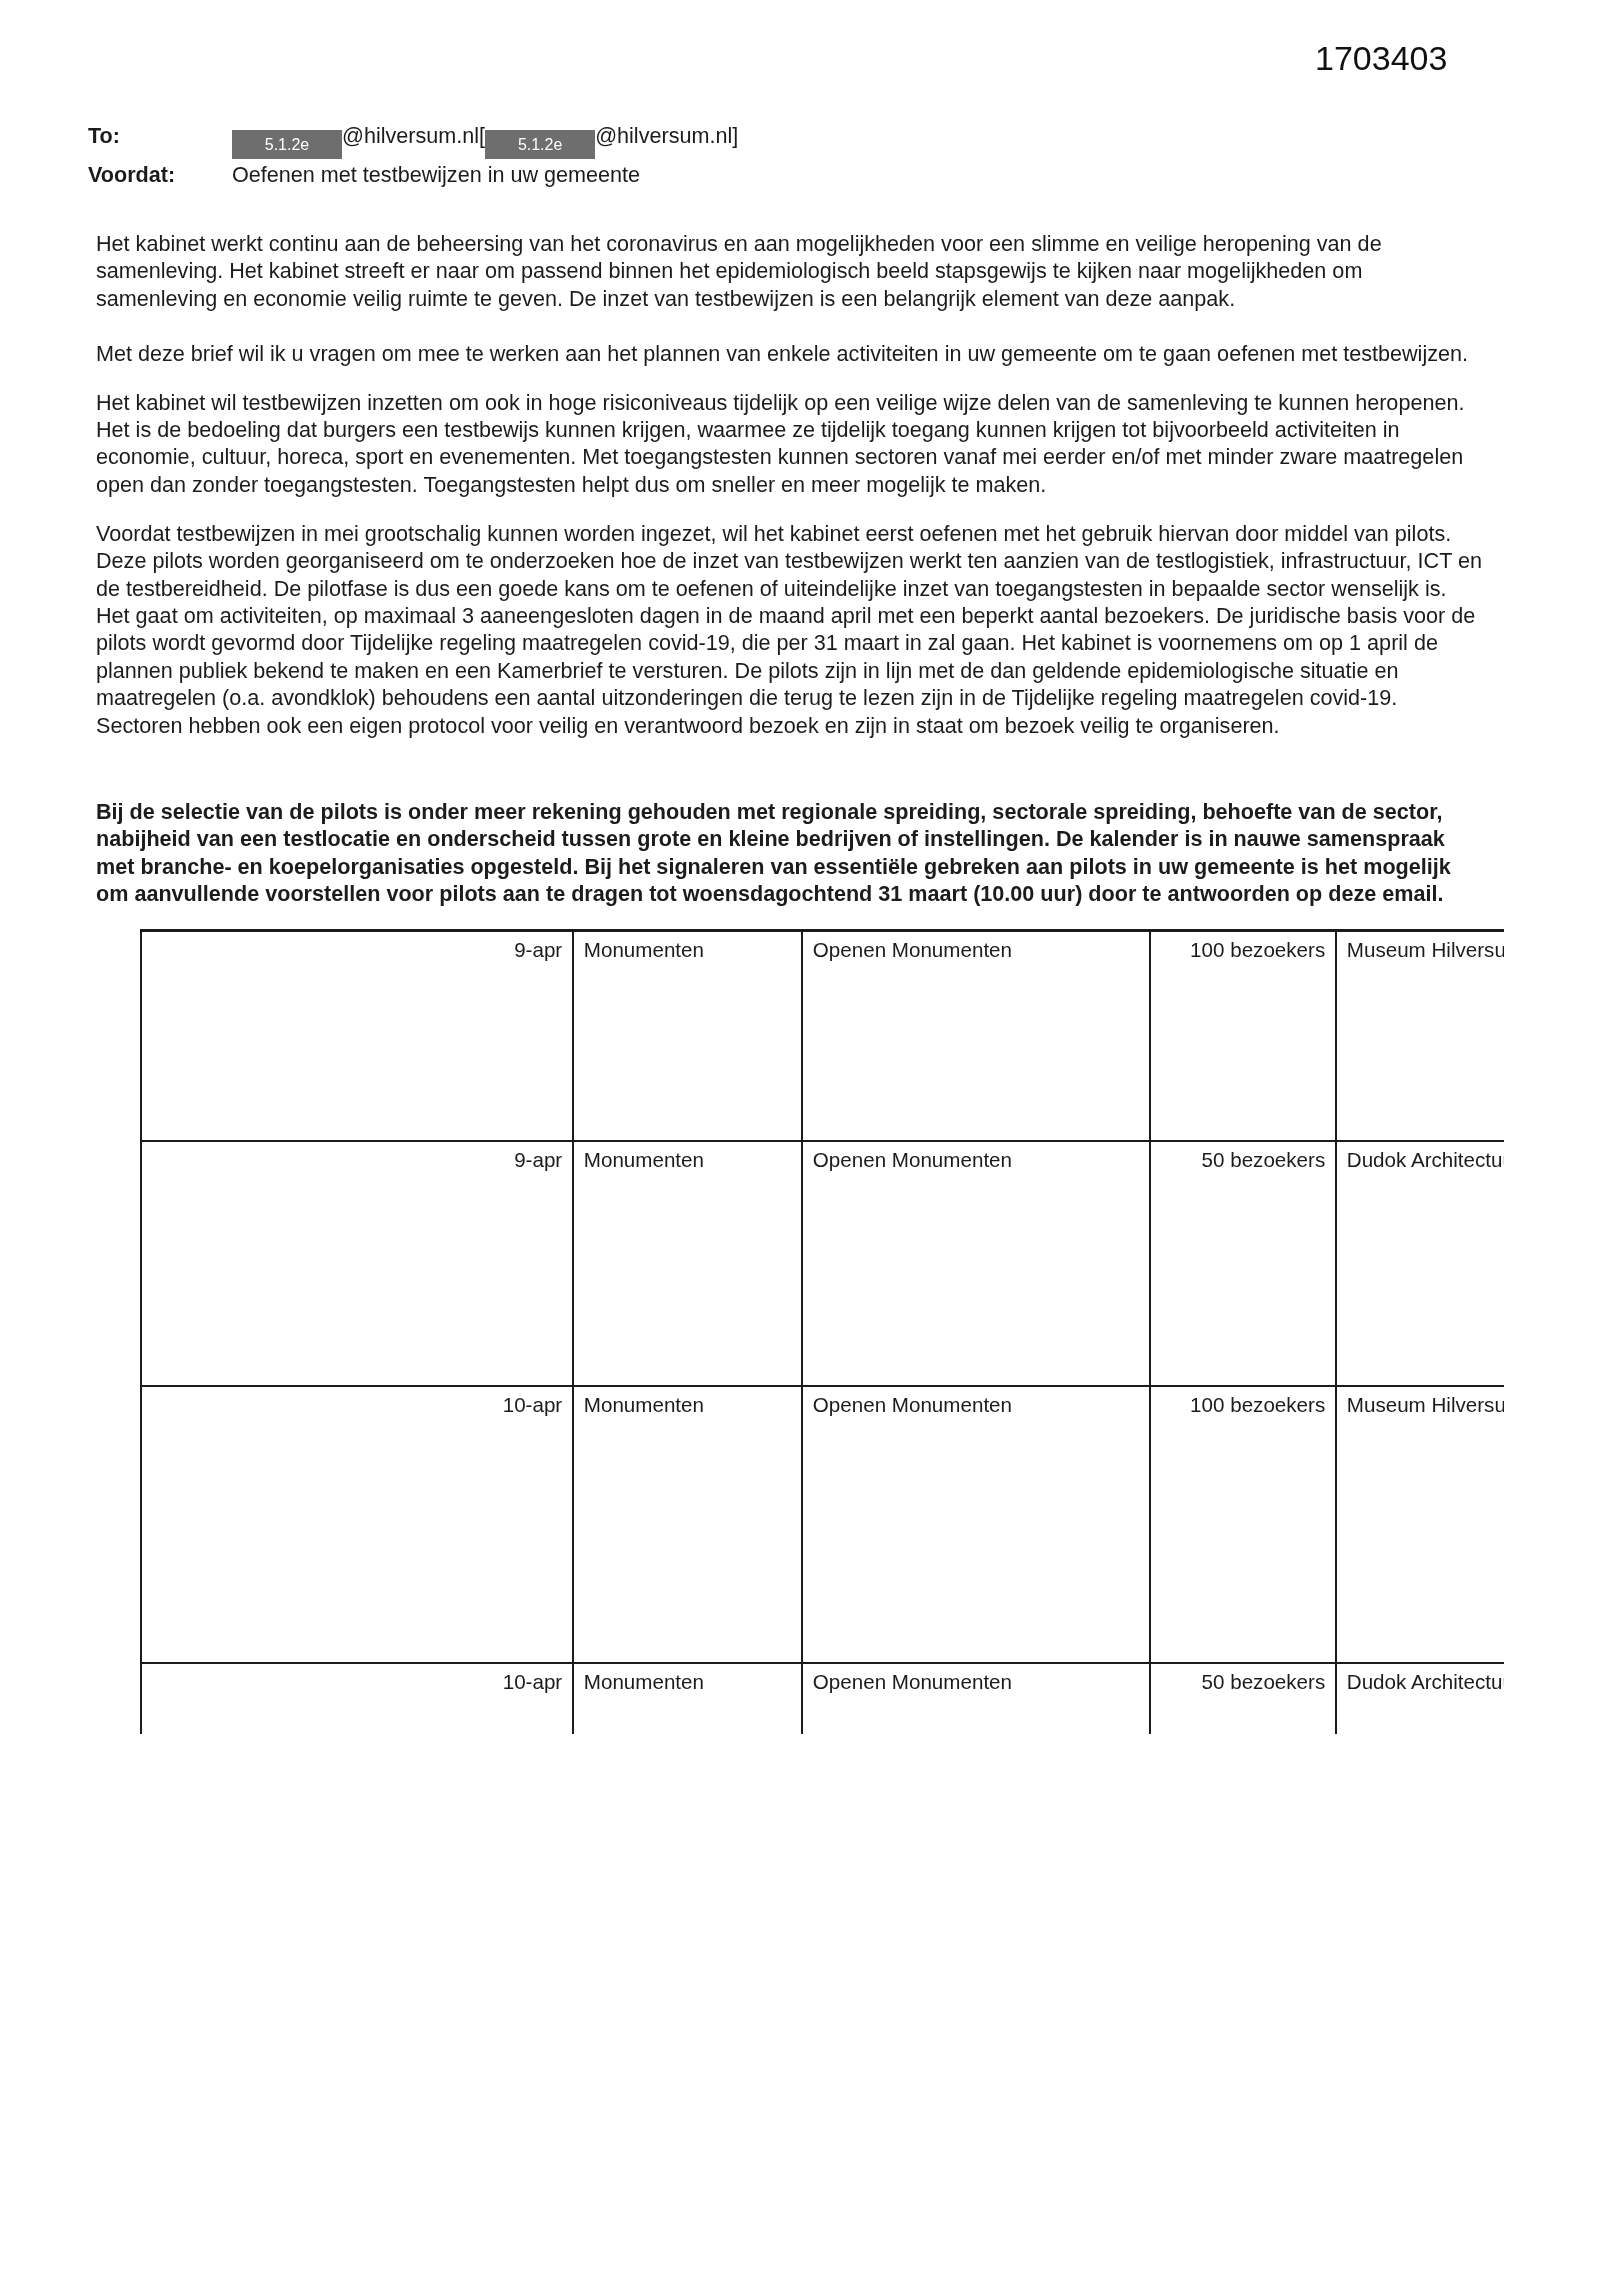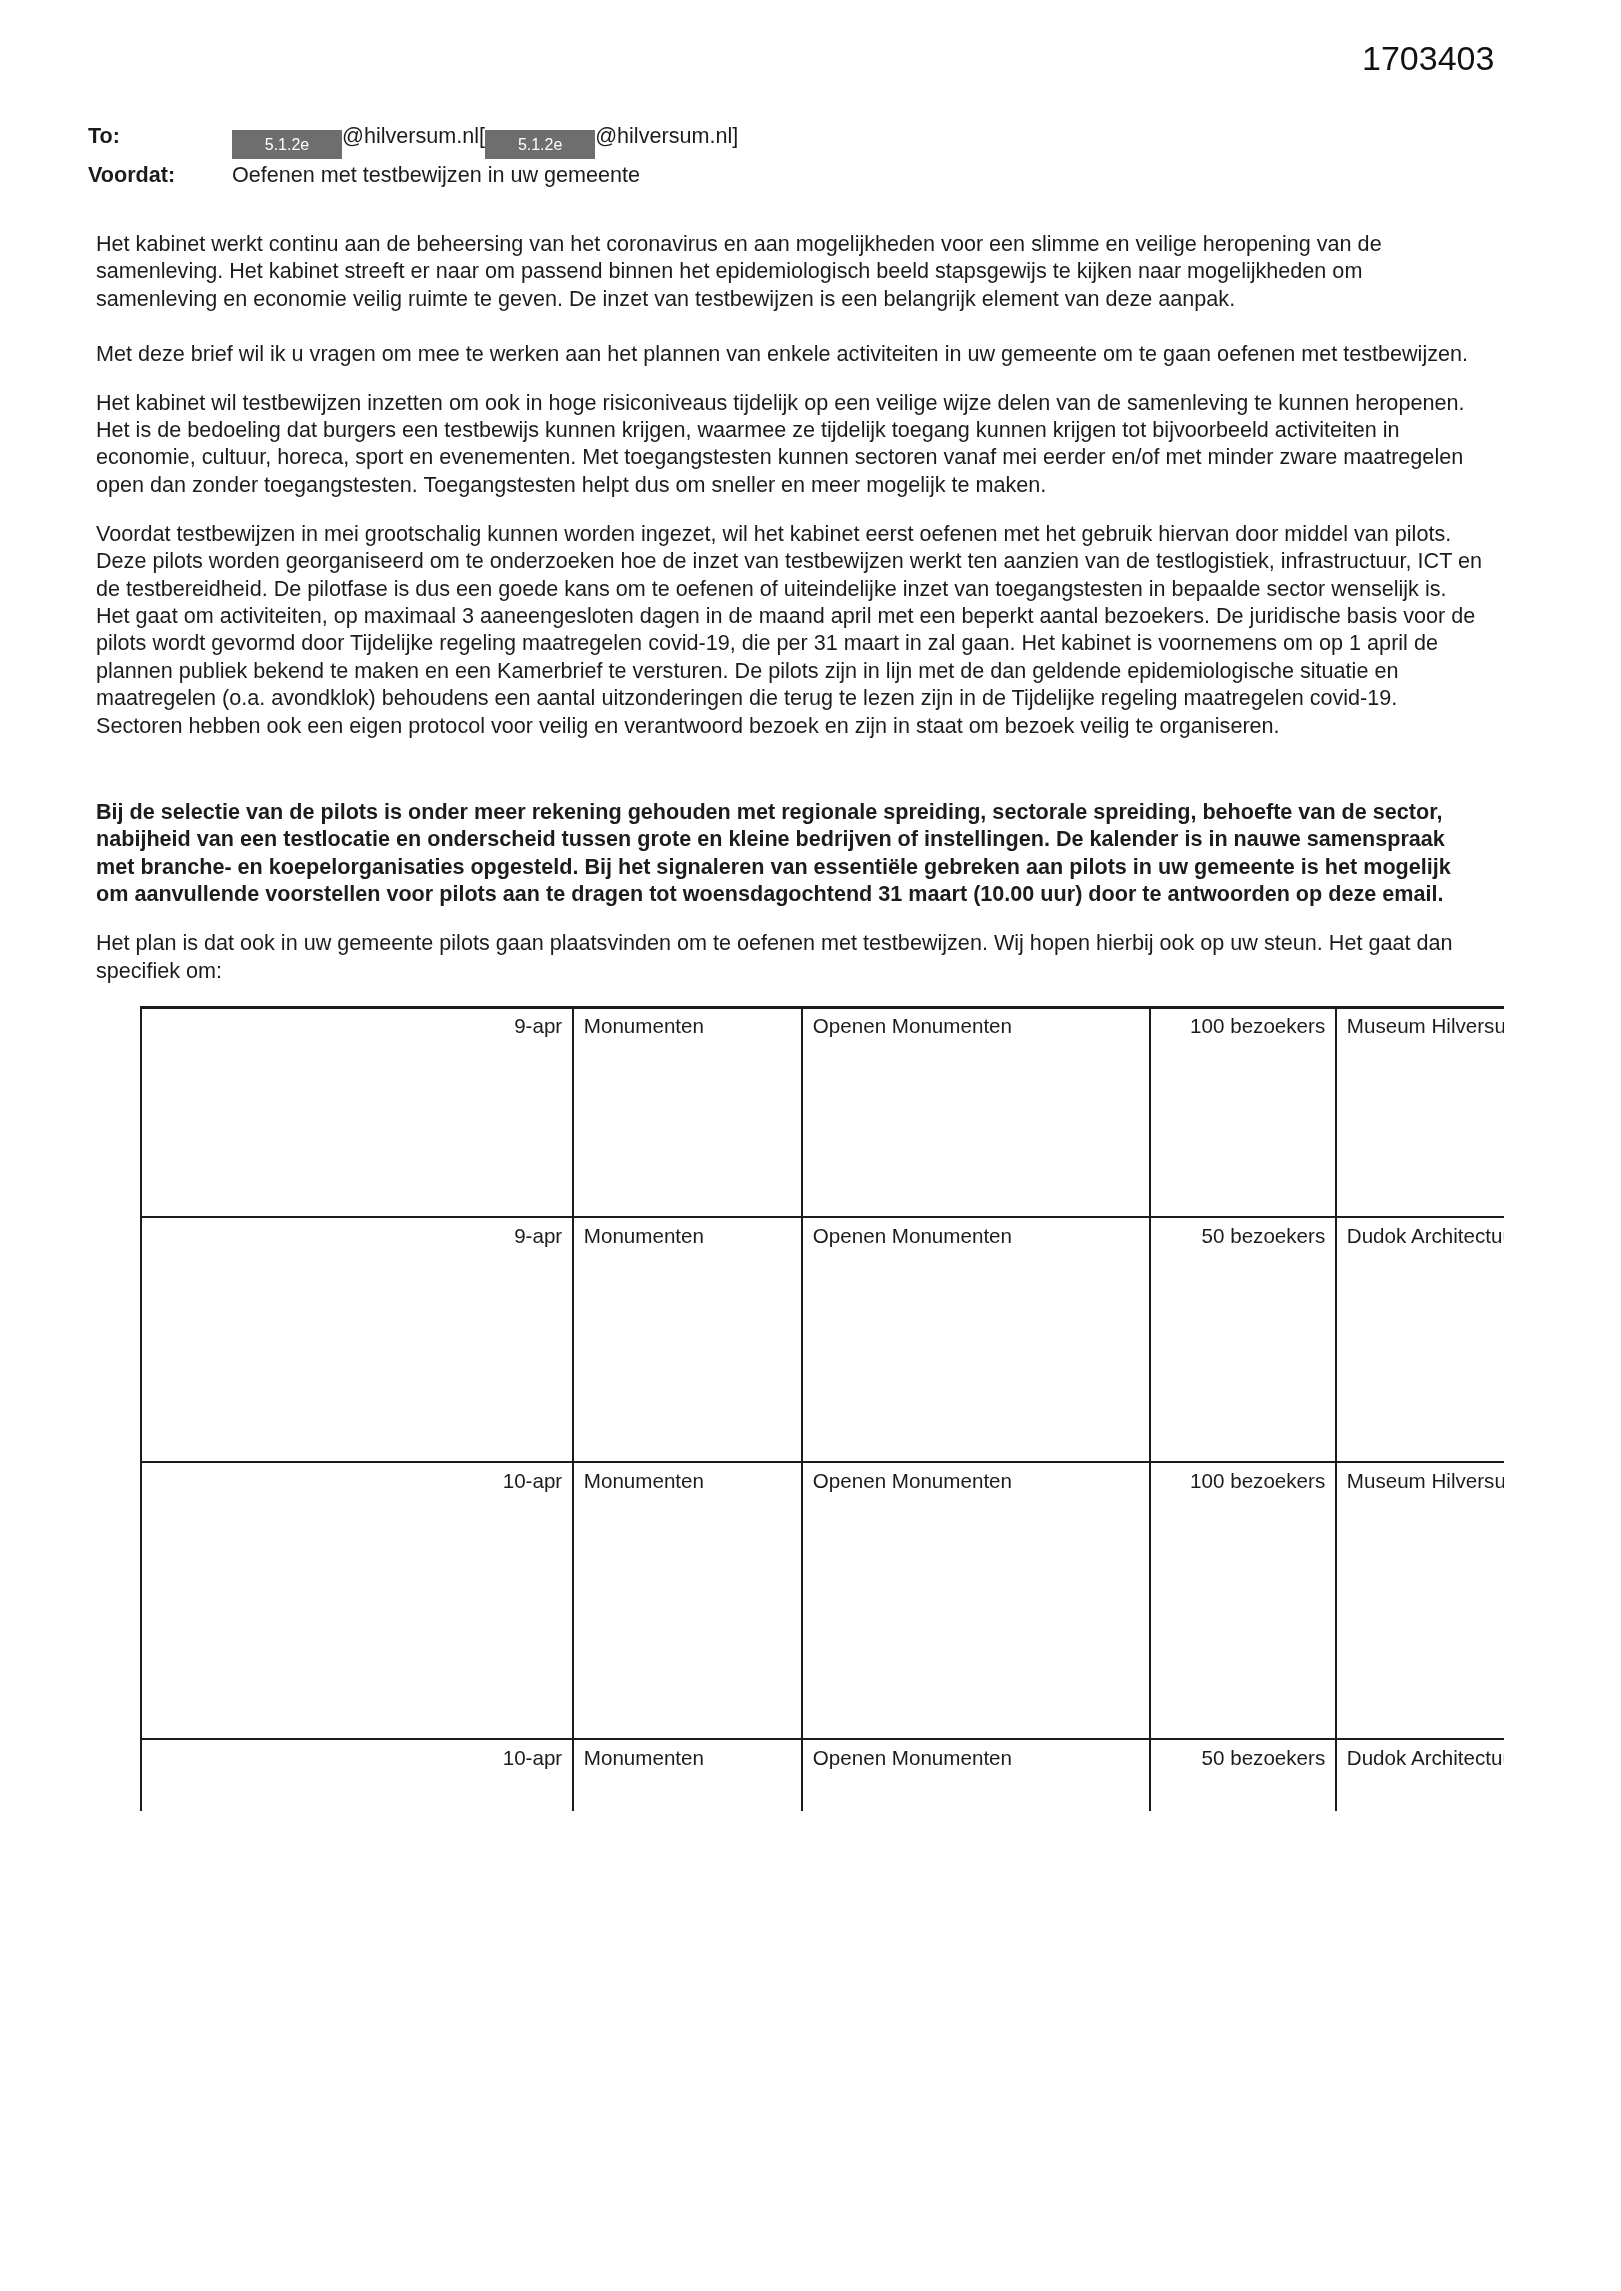--- a/index.html
+++ b/index.html
@@ -8,21 +8,21 @@
     width: 1621px;
     height: 2292px;
     background: #ffffff;
     overflow: hidden;
     font-family: "Liberation Sans", "DejaVu Sans", sans-serif;
     color: #1c1c1c;
   }
   .doc-number {
     position: absolute;
     top: 39px;
-    left: 1362px;
+    left: 1315px;
     font-size: 34px;
     color: #111;
   }
   .email-header {
     margin: 120px 0 0 88px;
     font-size: 21.6px;
     line-height: 32px;
   }
   .hdr-row { display: flex; align-items: flex-start; }
   .hdr-label { width: 144px; font-weight: bold; flex: 0 0 auto; }
@@ -101,21 +101,20 @@
       <span class="hdr-value">Oefenen met testbewijzen in uw gemeente</span>
     </div>
   </div>
 
 
   <p class="para p1">Het kabinet werkt continu aan de beheersing van het coronavirus en aan mogelijkheden voor een slimme en veilige heropening van de samenleving. Het kabinet streeft er naar om passend binnen het epidemiologisch beeld stapsgewijs te kijken naar mogelijkheden om samenleving en economie veilig ruimte te geven. De inzet van testbewijzen is een belangrijk element van deze aanpak.</p>
   <p class="para p2">Met deze brief wil ik u vragen om mee te werken aan het plannen van enkele activiteiten in uw gemeente om te gaan oefenen met testbewijzen.</p>
   <p class="para p3">Het kabinet wil testbewijzen inzetten om ook in hoge risiconiveaus tijdelijk op een veilige wijze delen van de samenleving te kunnen heropenen. Het is de bedoeling dat burgers een testbewijs kunnen krijgen, waarmee ze tijdelijk toegang kunnen krijgen tot bijvoorbeeld activiteiten in economie, cultuur, horeca, sport en evenementen. Met toegangstesten kunnen sectoren vanaf mei eerder en/of met minder zware maatregelen open dan zonder toegangstesten. Toegangstesten helpt dus om sneller en meer mogelijk te maken.</p>
   <p class="para p4">Voordat testbewijzen in mei grootschalig kunnen worden ingezet, wil het kabinet eerst oefenen met het gebruik hiervan door middel van pilots. Deze pilots worden georganiseerd om te onderzoeken hoe de inzet van testbewijzen werkt ten aanzien van de testlogistiek, infrastructuur, ICT en de testbereidheid. De pilotfase is dus een goede kans om te oefenen of uiteindelijke inzet van toegangstesten in bepaalde sector wenselijk is. Het gaat om activiteiten, op maximaal 3 aaneengesloten dagen in de maand april met een beperkt aantal bezoekers. De juridische basis voor de pilots wordt gevormd door Tijdelijke regeling maatregelen covid-19, die per 31 maart in zal gaan. Het kabinet is voornemens om op 1 april de plannen publiek bekend te maken en een Kamerbrief te versturen. De pilots zijn in lijn met de dan geldende epidemiologische situatie en maatregelen (o.a. avondklok) behoudens een aantal uitzonderingen die terug te lezen zijn in de Tijdelijke regeling maatregelen covid-19. Sectoren hebben ook een eigen protocol voor veilig en verantwoord bezoek en zijn in staat om bezoek veilig te organiseren.</p>
   <p class="para p5">Bij de selectie van de pilots is onder meer rekening gehouden met regionale spreiding, sectorale spreiding, behoefte van de sector, nabijheid van een testlocatie en onderscheid tussen grote en kleine bedrijven of instellingen. De kalender is in nauwe samenspraak met branche- en koepelorganisaties opgesteld. Bij het signaleren van essentiële gebreken aan pilots in uw gemeente is het mogelijk om aanvullende voorstellen voor pilots aan te dragen tot woensdagochtend 31 maart (10.00 uur) door te antwoorden op deze email.</p>
-  <p class="para p6">Het plan is dat ook in uw gemeente pilots gaan plaatsvinden om te oefenen met testbewijzen. Wij hopen hierbij ook op uw steun. Het gaat dan specifiek om:</p>
 
   <div class="table-clip">
     <table class="pilot-table">
       <colgroup>
         <col style="width:432px">
           <col style="width:229px">
           <col style="width:348px">
           <col style="width:186px">
           <col style="width:333px">
       </colgroup>

